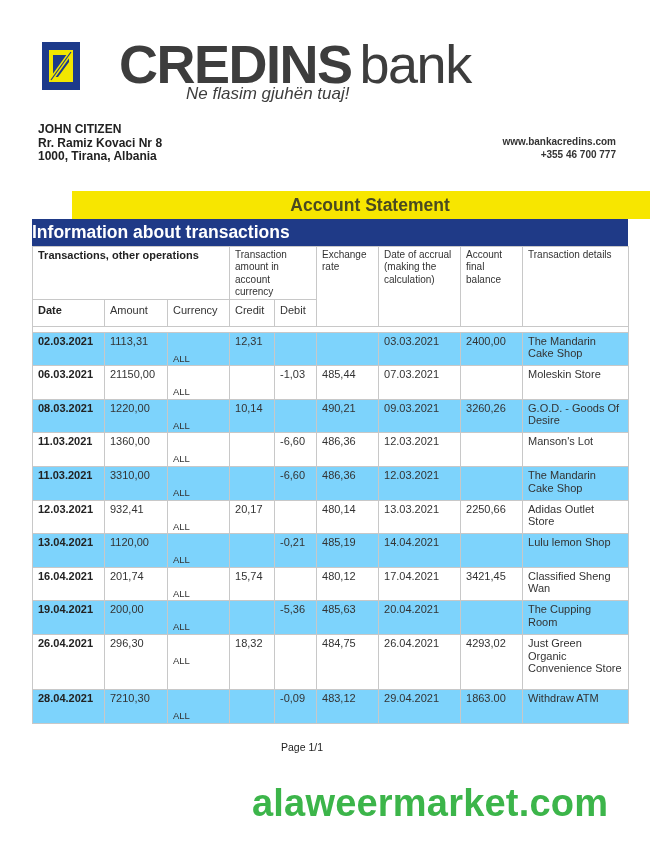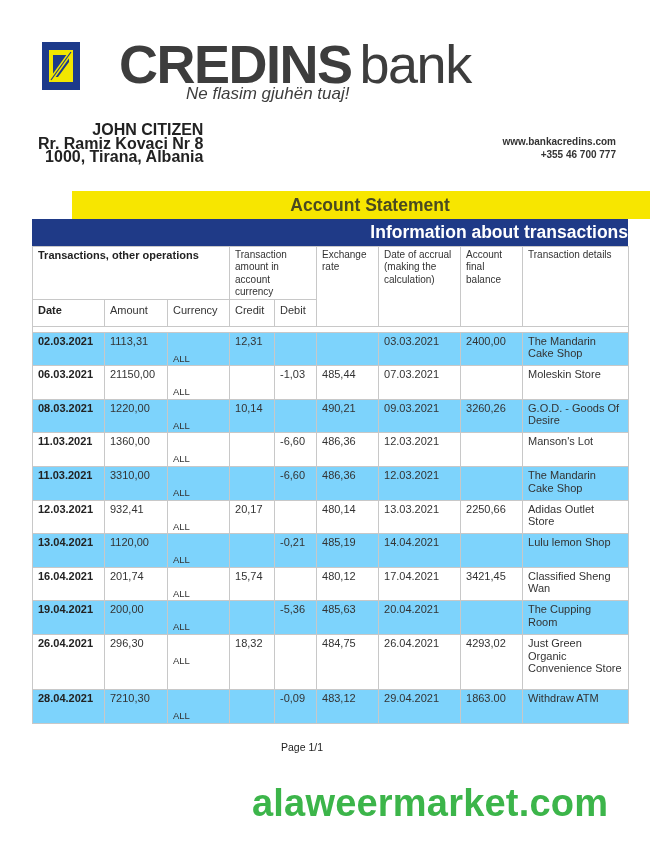--- a/index.html
+++ b/index.html
@@ -12,32 +12,32 @@
                background: #1d3a8a; }
   .logo-mark svg { display: block; }
   .logo-text { position: absolute; left: 45px; top: -4px; white-space: nowrap;
                font-size: 54px; color: #3d3d3d; letter-spacing: -1.5px; line-height: 52px; margin-left: 32px; }
   .logo-text .brand { font-weight: bold; }
   .logo-text .bank { font-weight: normal; margin-left: 8px; }
   .tagline { position: absolute; left: 186px; top: 84px; font-size: 17px;
              font-style: italic; color: #3d3d3d; white-space: nowrap; }
 
   
-  .address { position: absolute; left: 38px; top: 123px; font-size: 16px;
-             font-weight: bold; line-height: 13.5px; color: #222; text-align: right; }
+  .address { position: absolute; left: 38px; top: 123px; font-size: 12px;
+             font-weight: bold; line-height: 13.5px; color: #222; }
   .contact { position: absolute; right: 34px; top: 136px; font-size: 10px;
              font-weight: bold; line-height: 12.5px; text-align: right; color: #333; }
 
   
   .banner-yellow { position: absolute; left: 32px; top: 191px; width: 596px; height: 28px;
                    background: #f7e600; color: #4a4a20; font-weight: bold; font-size: 17.5px;
                    text-align: center; line-height: 28px; margin-left: 40px; }
   .banner-blue { position: absolute; left: 32px; top: 219px; width: 596px; height: 27px;
                  background: #1f3a87; color: #ffffff; font-weight: bold; font-size: 17.5px;
-                 text-align: right; line-height: 27px; }
+                 text-align: left; line-height: 27px; }
 
   
   table.tx { position: absolute; left: 32px; top: 246px; width: 596px;
              border-collapse: collapse; font-size: 11px; table-layout: fixed; }
   table.tx td, table.tx th { border: 1px solid #c8c8c8; vertical-align: top;
              padding: 2px 5px 0 5px; text-align: left; font-weight: normal; line-height: 12.6px; }
   table.tx th { color: #333; }
   table.tx th.small { font-size: 10px; line-height: 12.4px; }
   table.tx th.bold { font-weight: bold; color: #222; }
   table.tx tr.hdr2 th { height: 22px; padding-top: 4px; }

